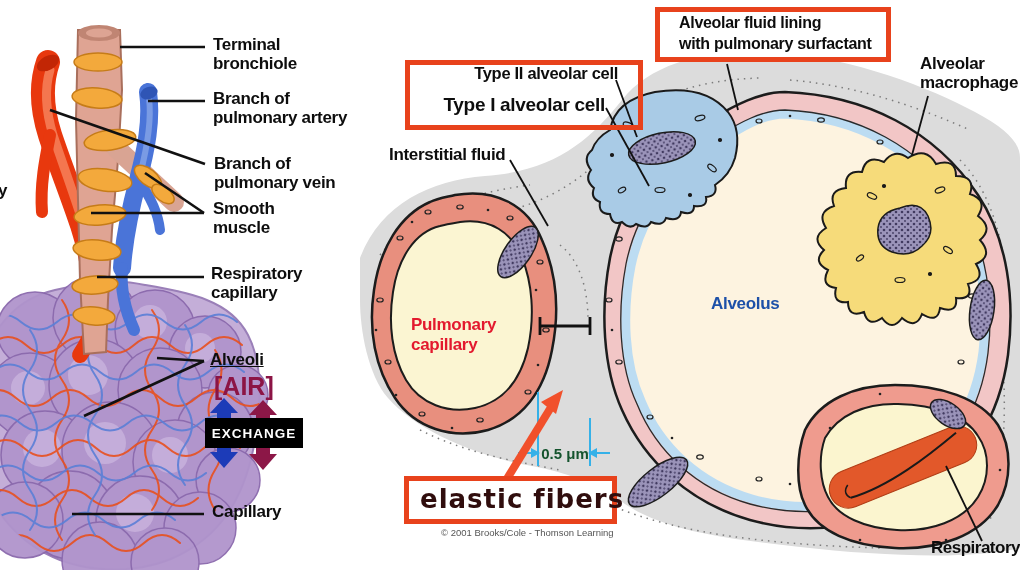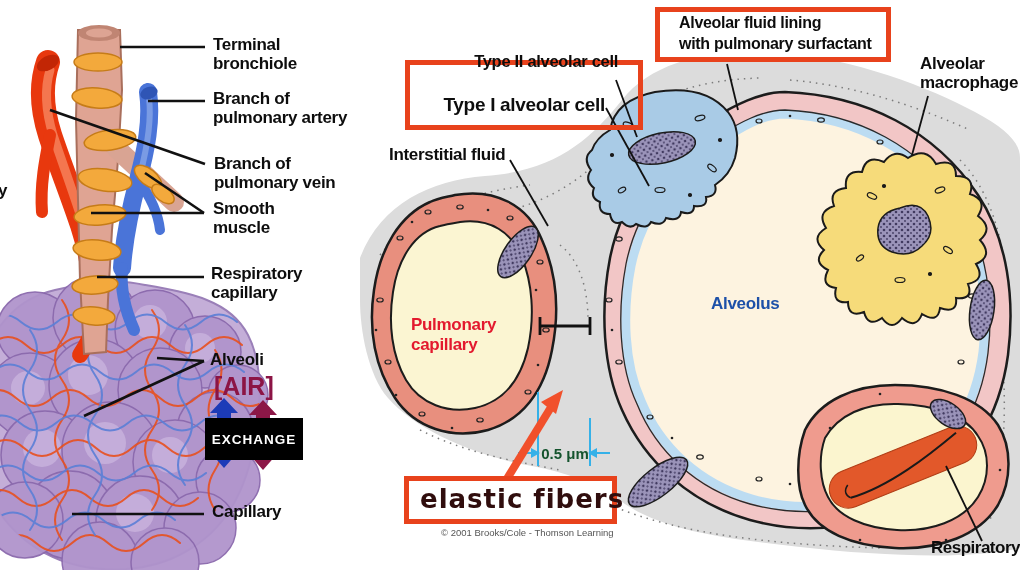--- a/index.html
+++ b/index.html
@@ -157,23 +157,23 @@
     <div class="lbl" style="left:213px; top:35px;">Terminal
 bronchiole</div>
     <div class="lbl" style="left:213px; top:89px;">Branch of
 pulmonary artery</div>
     <div class="lbl" style="left:214px; top:154px;">Branch of
 pulmonary vein</div>
     <div class="lbl" style="left:213px; top:199px;">Smooth
 muscle</div>
     <div class="lbl" style="left:211px; top:264px;">Respiratory
 capillary</div>
-    <div class="lbl" style="left:210px; top:350px;">Alveoli</div>
+    <div class="lbl" style="left:210px; top:350px;text-decoration:underline;">Alveoli</div>
     <div class="lbl" id="air-label" style="left:214px; top:374px;">[AIR]</div>
-    <div id="exchange-box" style="left:205px; top:418px; width:98px; height:42px;">
+    <div id="exchange-box" style="left:205px; top:418px; width:98px; height:30px;">
       <span>EXCHANGE</span>
     </div>
     <div class="lbl" style="left:212px; top:502px;">Capillary</div>
   </div>
 
   <div class="panel" id="panel-right">
     <svg width="660" height="570" viewBox="0 0 660 570">
       <defs>
         <pattern id="stip" width="6" height="6" patternUnits="userSpaceOnUse">
           <rect width="6" height="6" fill="#9b94ba"></rect>
@@ -347,21 +347,21 @@
         <path d="M622,541 L586,466"></path>
       </g>
     </svg>
 
     <div class="rbox" style="left:45px; top:60px; width:238px; height:70px;"></div>
     <div class="rbox" style="left:295px; top:7px; width:236px; height:55px; background:#fff;"></div>
     <div class="rbox" style="left:44px; top:476px; width:213px; height:48px; background:#fff;"></div>
 
     <div class="lbl" style="left:319px; top:12px; font-size:16px; line-height:21px;">Alveolar fluid lining
 with pulmonary surfactant</div>
-    <div class="lbl ralign" style="left:58px; top:52px; width:200px; font-size:16.5px;">Type II alveolar cell</div>
+    <div class="lbl ralign" style="left:58px; top:64px; width:200px; font-size:16.5px;">Type II alveolar cell</div>
     <div class="lbl ralign" style="left:58px; top:95px; width:187px; font-size:19px;text-align:right;">Type I alveolar cell</div>
     <div class="lbl" style="left:29px; top:145px;">Interstitial fluid</div>
     <div class="lbl" style="left:560px; top:54px;">Alveolar
 macrophage</div>
     <div class="lbl" id="alveolus-label" style="left:351px; top:294px;">Alveolus</div>
     <div class="lbl" id="pulmonary-capillary-label" style="left:51px; top:315px;">Pulmonary
 capillary</div>
     <div class="lbl" id="measurement-label" style="left:179px; top:444px; width:52px; text-align:center;">0.5 μm</div>
     <div class="lbl" id="elastic-fibers-label" style="left:60px; top:485px;">elastic fibers</div>
     <div class="lbl" id="erythrocyte-label" style="left:571px; top:538px;">Respiratory</div>

